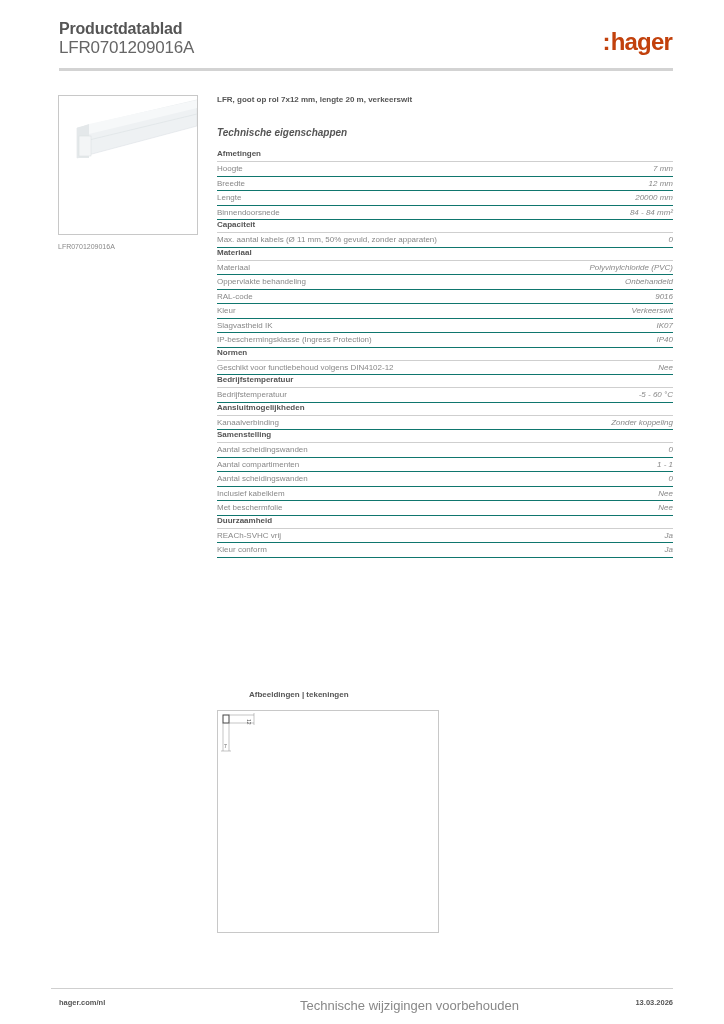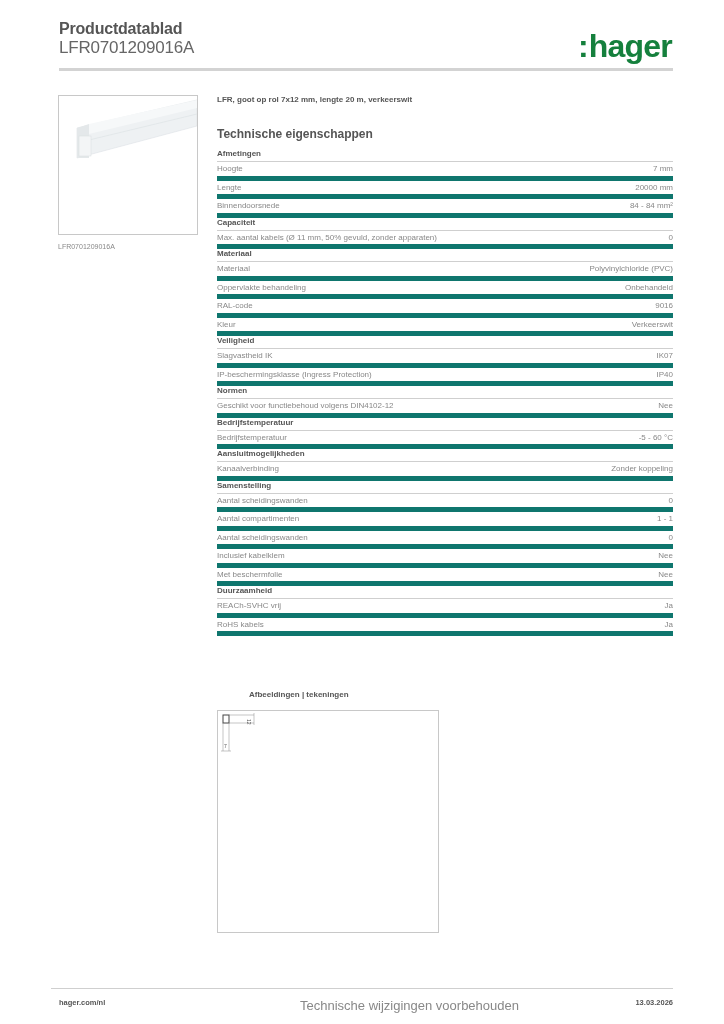--- a/index.html
+++ b/index.html
@@ -1,31 +1,31 @@
 <!DOCTYPE html>
 <html><head>
 <meta charset="utf-8">
 <style>
   html, body { margin: 0; padding: 0; background: #ffffff; }
   body { width: 724px; height: 1024px; position: relative; overflow: hidden;
          font-family: "Liberation Sans", sans-serif; color: #555; }
   .header-title { position: absolute; left: 59px; top: 20px; font-size: 16px; font-weight: bold; color: #555; letter-spacing: -0.2px; }
   .header-sub { position: absolute; left: 59px; top: 38px; font-size: 17px; color: #666; letter-spacing: -0.2px; }
-  .logo { position: absolute; right: 52px; top: 28px; font-size: 32px; font-weight: bold; color: #15803d; letter-spacing: -0.8px; margin-left: 19px; }
+  .logo { position: absolute; right: 52px; top: 28px; font-size: 24px; font-weight: bold; color: #c2410c; letter-spacing: -0.8px; margin-left: 19px; }
   .logo .colon { display: inline-block; margin-right: 1px; }
   .header-rule { position: absolute; left: 59px; top: 68px; width: 614px; height: 3px; background: #d3d3d3; }
   .photo-box { position: absolute; left: 58px; top: 95px; width: 140px; height: 140px; border: 1px solid #c8c8c8; box-sizing: border-box; background: #fff; overflow: hidden; }
   .photo-caption { position: absolute; left: 58px; top: 243px; font-size: 7px; color: #888; }
   .main { position: absolute; left: 217px; top: 95px; width: 456px; }
   .product-desc { font-size: 8px; font-weight: bold; color: #555; height: 32px; }
-  .tech-title { font-size: 12px; font-weight: bold; color: #555; height: 22px; }
+  .tech-title { font-size: 10px; font-weight: bold; color: #555; height: 22px; font-style: italic; }
   .group { }
   .group-title { font-size: 8px; font-weight: bold; color: #555; border-bottom: 1px solid #cfcfcf; padding-bottom: 2px; height: 10px; line-height: 10px; }
-  .row { display: flex; justify-content: space-between; font-size: 8px; color: #888; height: 13.5px; line-height: 13.5px; border-bottom: 5px solid #0f766e; }
-  .row .val { text-align: left; }
+  .row { display: flex; justify-content: space-between; font-size: 8px; color: #888; height: 13.5px; line-height: 13.5px; border-bottom: 1px solid #0f766e; }
+  .row .val { text-align: left; font-style: italic; }
   .drawings-title { position: absolute; left: 217px; top: 690px; font-size: 8px; font-weight: bold; color: #555; margin-left: 32px; }
   .drawing-box { position: absolute; left: 217px; top: 710px; width: 222px; height: 223px; border: 1px solid #c8c8c8; box-sizing: border-box; background: #fff; }
   .footer-rule { position: absolute; left: 51px; top: 988px; width: 622px; height: 1px; background: #cfcfcf; }
   .footer-left { position: absolute; left: 59px; top: 998px; font-size: 7.5px; font-weight: bold; color: #555; text-align: right; }
   .footer-center { position: absolute; left: 300px; top: 998px; font-size: 13px; color: #888; }
   .footer-right { position: absolute; right: 51px; top: 998px; font-size: 7.5px; font-weight: bold; color: #555; }
 </style>
 </head>
 <body>
 
@@ -51,20 +51,24 @@
   <div class="product-desc">LFR, goot op rol 7x12 mm, lengte 20 m, verkeerswit</div>
   <div class="tech-title">Technische eigenschappen</div>
   <div id="groups">
       <div class="group">
         <div class="group-title">Afmetingen</div>
         <div class="row">
           <span>Hoogte</span>
           <span class="val">7 mm</span>
         </div>
         <div class="row">
+          <span>Breedte</span>
+          <span class="val">12 mm</span>
+        </div>
+        <div class="row">
           <span>Lengte</span>
           <span class="val">20000 mm</span>
         </div>
         <div class="row">
           <span>Binnendoorsnede</span>
           <span class="val">84 - 84 mm²</span>
         </div>
       </div>
       <div class="group">
         <div class="group-title">Capaciteit</div>
@@ -86,21 +90,20 @@
         <div class="row">
           <span>RAL-code</span>
           <span class="val">9016</span>
         </div>
         <div class="row">
           <span>Kleur</span>
           <span class="val">Verkeerswit</span>
         </div>
       </div>
       <div class="group">
-        <div class="group-title">Veiligheid</div>
         <div class="row">
           <span>Slagvastheid IK</span>
           <span class="val">IK07</span>
         </div>
         <div class="row">
           <span>IP-beschermingsklasse (Ingress Protection)</span>
           <span class="val">IP40</span>
         </div>
       </div>
       <div class="group">
@@ -147,21 +150,21 @@
           <span class="val">Nee</span>
         </div>
       </div>
       <div class="group">
         <div class="group-title">Duurzaamheid</div>
         <div class="row">
           <span>REACh-SVHC vrij</span>
           <span class="val">Ja</span>
         </div>
         <div class="row">
-          <span>RoHS kabels</span>
+          <span>Kleur conform</span>
           <span class="val">Ja</span>
         </div>
       </div>
     </div>
 </div>
 
 <div class="drawings-title">Afbeeldingen | tekeningen</div>
 <div class="drawing-box">
   <svg width="222" height="223" viewBox="0 0 222 223">
     <rect x="5" y="4" width="6" height="8" fill="none" stroke="#444" stroke-width="1"></rect>

